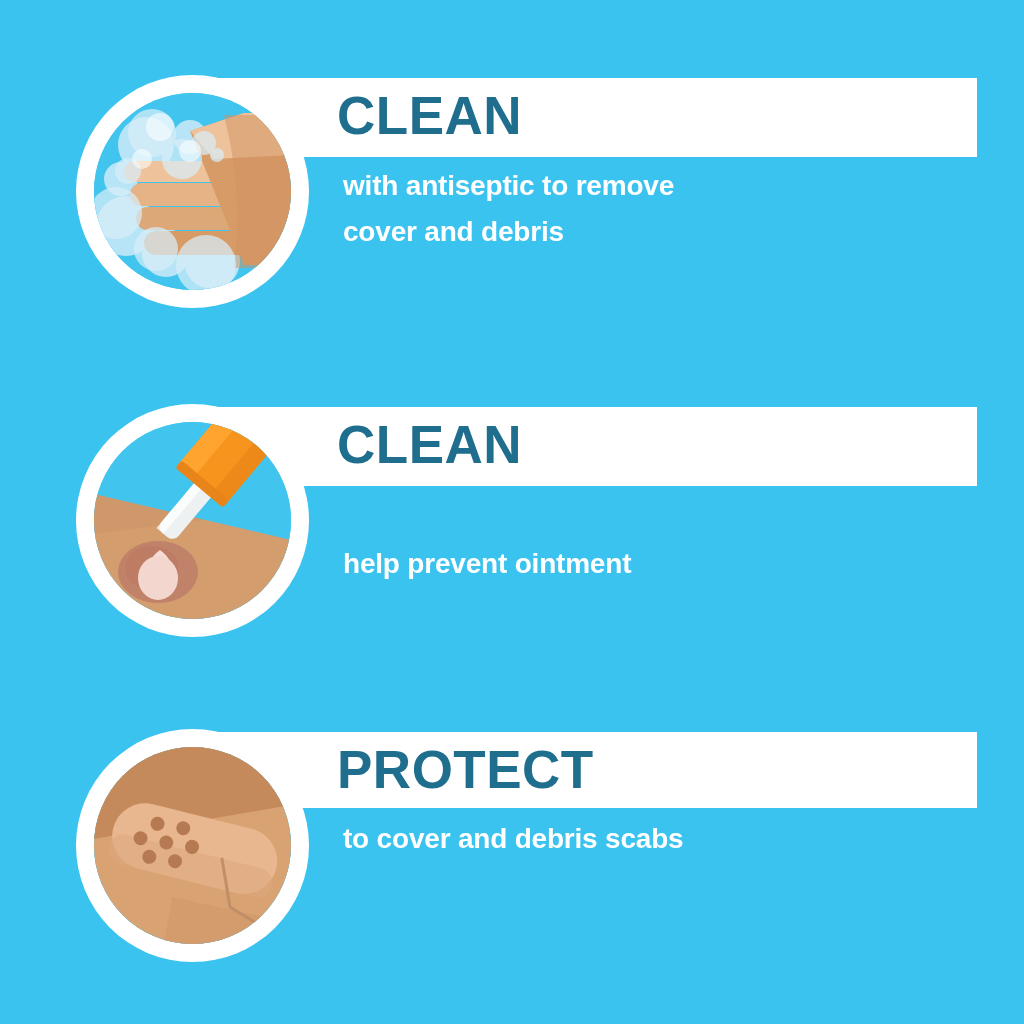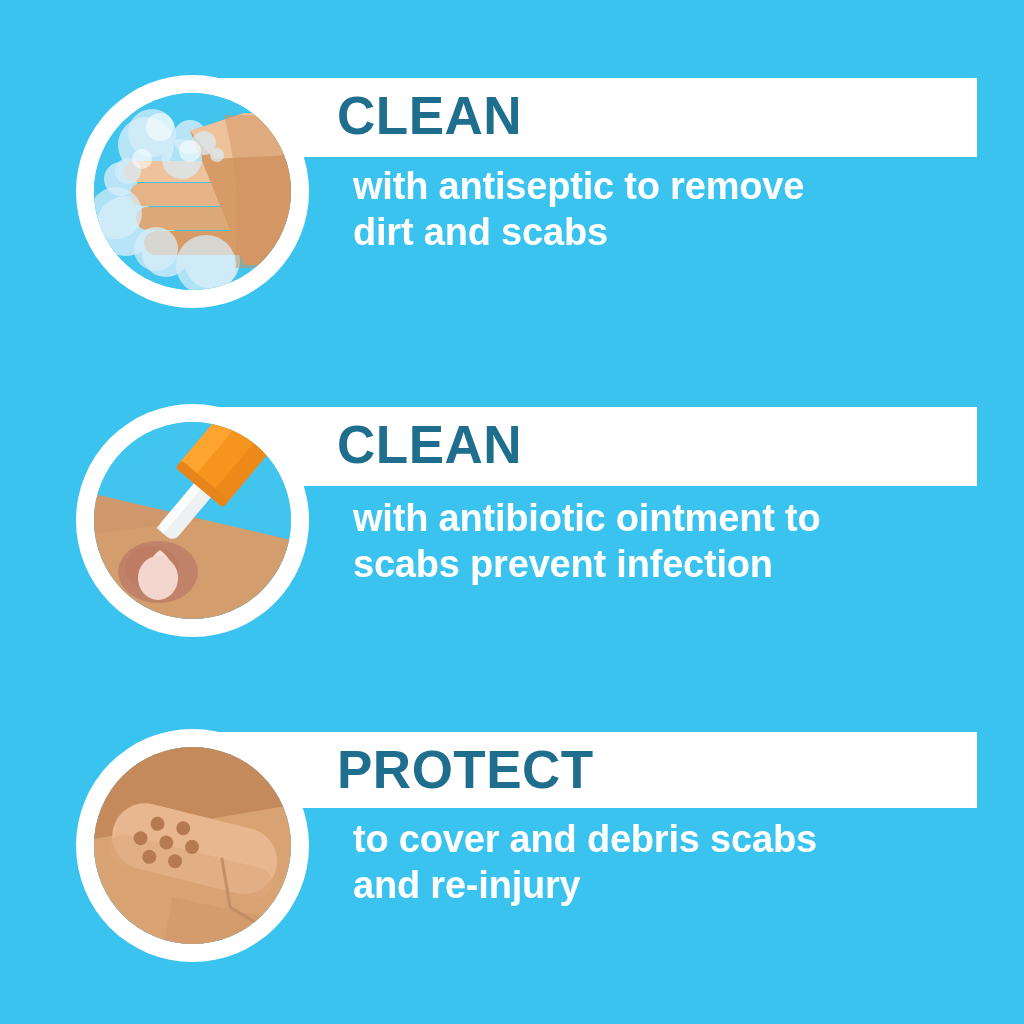--- a/index.html
+++ b/index.html
@@ -88,23 +88,23 @@
     color: #1f6e8e;
     position: absolute;
     top: 25px;
     left: 0;
   }
   .step-body {
     margin: 0;
     padding: 0;
     position: absolute;
     top: 103px;
-    left: 16px;
+    left: 6px;
     width: 650px;
-    font-size: 38px;
+    font-size: 28px;
     line-height: 46px;
     font-weight: bold;
     color: #ffffff;
     letter-spacing: -0.2px;
   }
   .step-2 .step-body { top: 106px; }
   .step-3 .step-body { top: 102px; }
 
   
   .clean-scene { position: absolute; inset: 0; }
@@ -167,21 +167,21 @@
             <circle cx="96" cy="58" r="11"></circle>
           </g>
         </svg>
       </div>
     </div>
 
     <div class="text-col">
       <h2 class="step-title">CLEAN</h2>
       <p class="step-body">
         <span>with antiseptic to remove</span><br>
-        <span>dirt and scabs</span>
+        <span>cover and debris</span>
       </p>
     </div>
   </section>
 
   <section class="step step-2">
 
     <div class="banner"></div>
 
     <div class="icon-wrap">
       <div class="icon-ring"></div>
@@ -209,22 +209,22 @@
             <rect x="126" y="-16" width="18" height="80" fill="#e07d12" opacity="0.45"></rect>
             <rect x="82" y="58" width="62" height="10" rx="3" fill="#e8851a"></rect>
           </g>
         </svg>
       </div>
     </div>
 
     <div class="text-col">
       <h2 class="step-title">CLEAN</h2>
       <p class="step-body">
-        <span>with antibiotic ointment to</span><br>
-        <span>scabs prevent infection</span>
+        <br>
+        <span>help prevent ointment</span>
       </p>
     </div>
   </section>
 
   <section class="step step-3">
 
     <div class="banner"></div>
 
     <div class="icon-wrap">
       <div class="icon-ring"></div>
@@ -255,18 +255,17 @@
 
           <path d="M128 112 L136 160 L172 182" fill="none" stroke="#c08f67" stroke-width="3" stroke-linecap="round"></path>
         </svg>
       </div>
     </div>
 
     <div class="text-col">
       <h2 class="step-title">PROTECT</h2>
       <p class="step-body">
         <span>to cover and debris scabs</span><br>
-        <span>and re-injury</span>
       </p>
     </div>
   </section>
 
 </div>
 
 </body></html>

